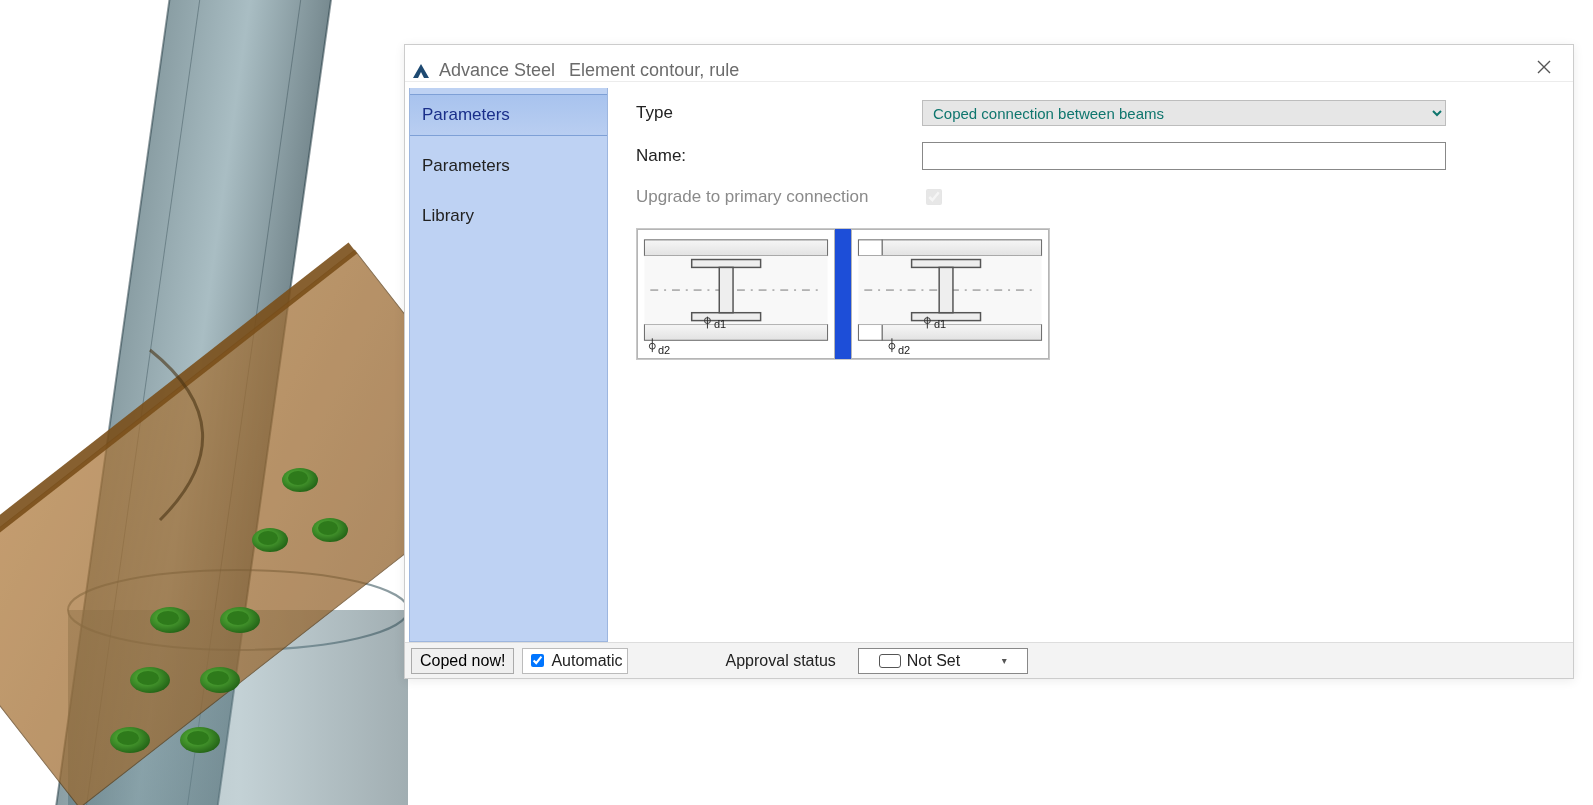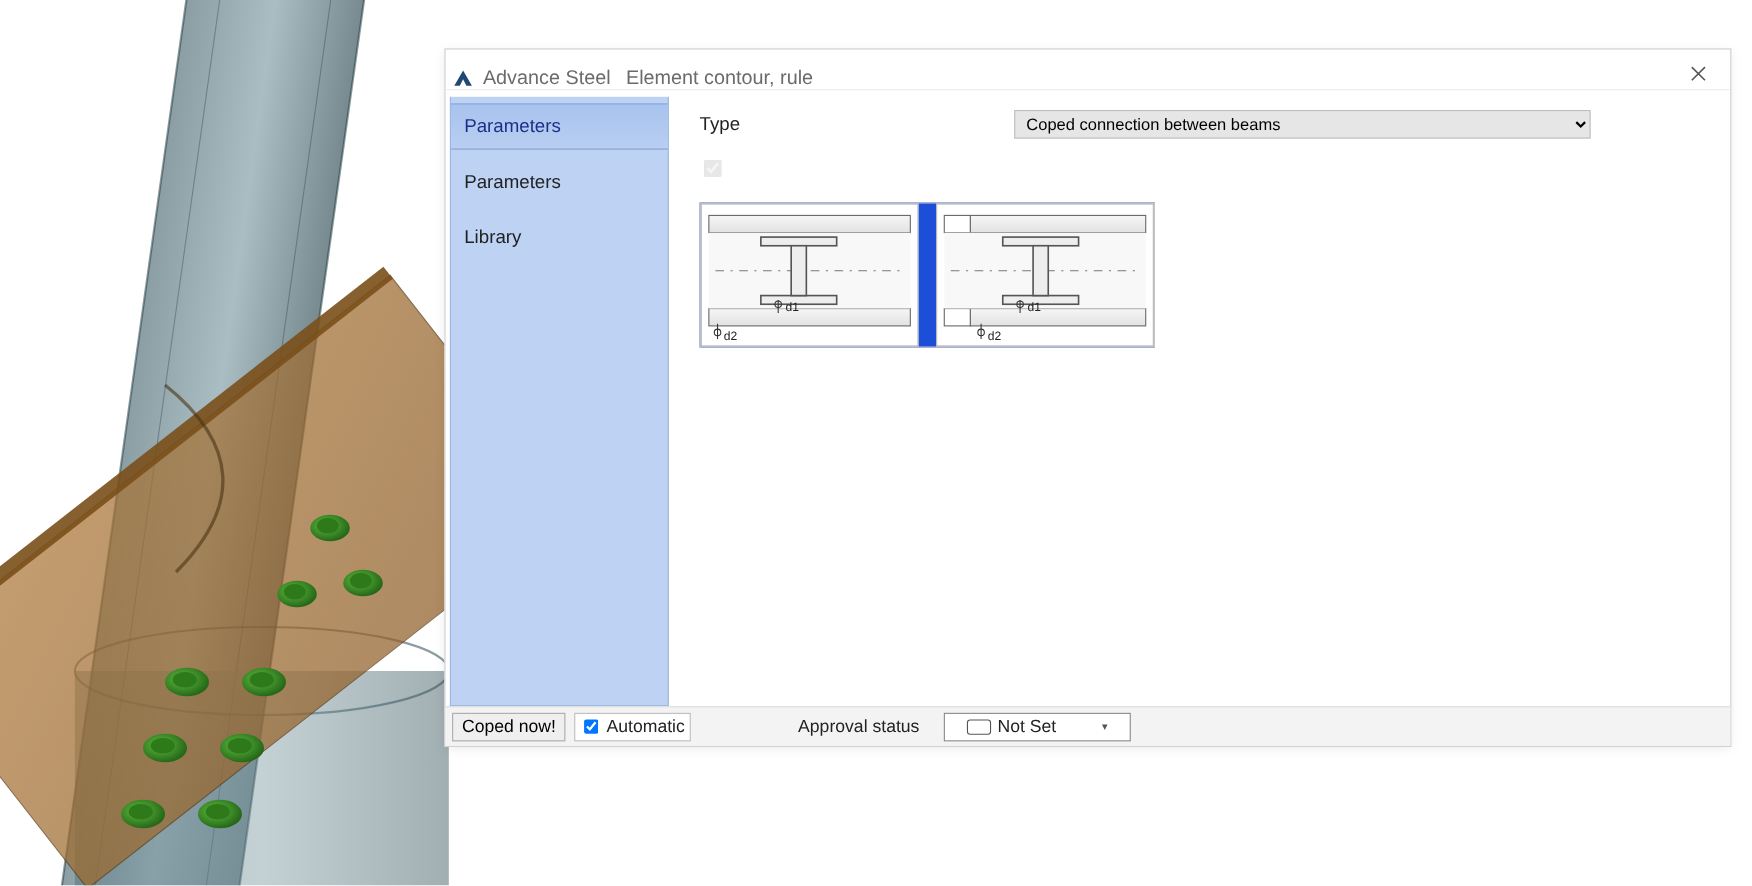--- a/index.html
+++ b/index.html
@@ -109,21 +109,21 @@
   .form-row.disabled .label { color: #8a8a8a; }
   .form-row select.field {
     flex: none;
     width: 524px;
     height: 26px;
     font-size: 15px;
     font-family: inherit;
     background: #e6e6e6;
     border: 1px solid #bdbdbd;
     padding: 2px 6px;
-    color: #000000;
+    color: #0f766e;
   }
   .form-row input.textfield {
     flex: none;
     width: 524px;
     height: 28px;
     font-size: 15px;
     font-family: inherit;
     border: 1px solid #888;
     padding: 2px 6px;
   }
@@ -312,22 +312,27 @@
     </div>
 
     <div class="form-area">
       <div class="form-row">
         <div class="label">Type</div>
         <select class="field">
           <option>Coped connection between beams</option>
         </select>
       </div>
 
+      <div class="form-row">
+        <div class="label">Name:</div>
+        <input class="textfield" type="text" value="" style="">
+      </div>
 
       <div class="form-row disabled">
+        <div class="label">Upgrade to primary connection</div>
         <input type="checkbox" checked="" disabled="" style="">
       </div>
 
       <div class="preview-box">
         <div class="thumb">
           <svg viewBox="0 0 198 130">
             <defs>
               <linearGradient id="bg1" x1="0" y1="0" x2="0" y2="1">
                 <stop offset="0" stop-color="#f6f6f6"></stop>
                   <stop offset="1" stop-color="#e2e2e2"></stop>

